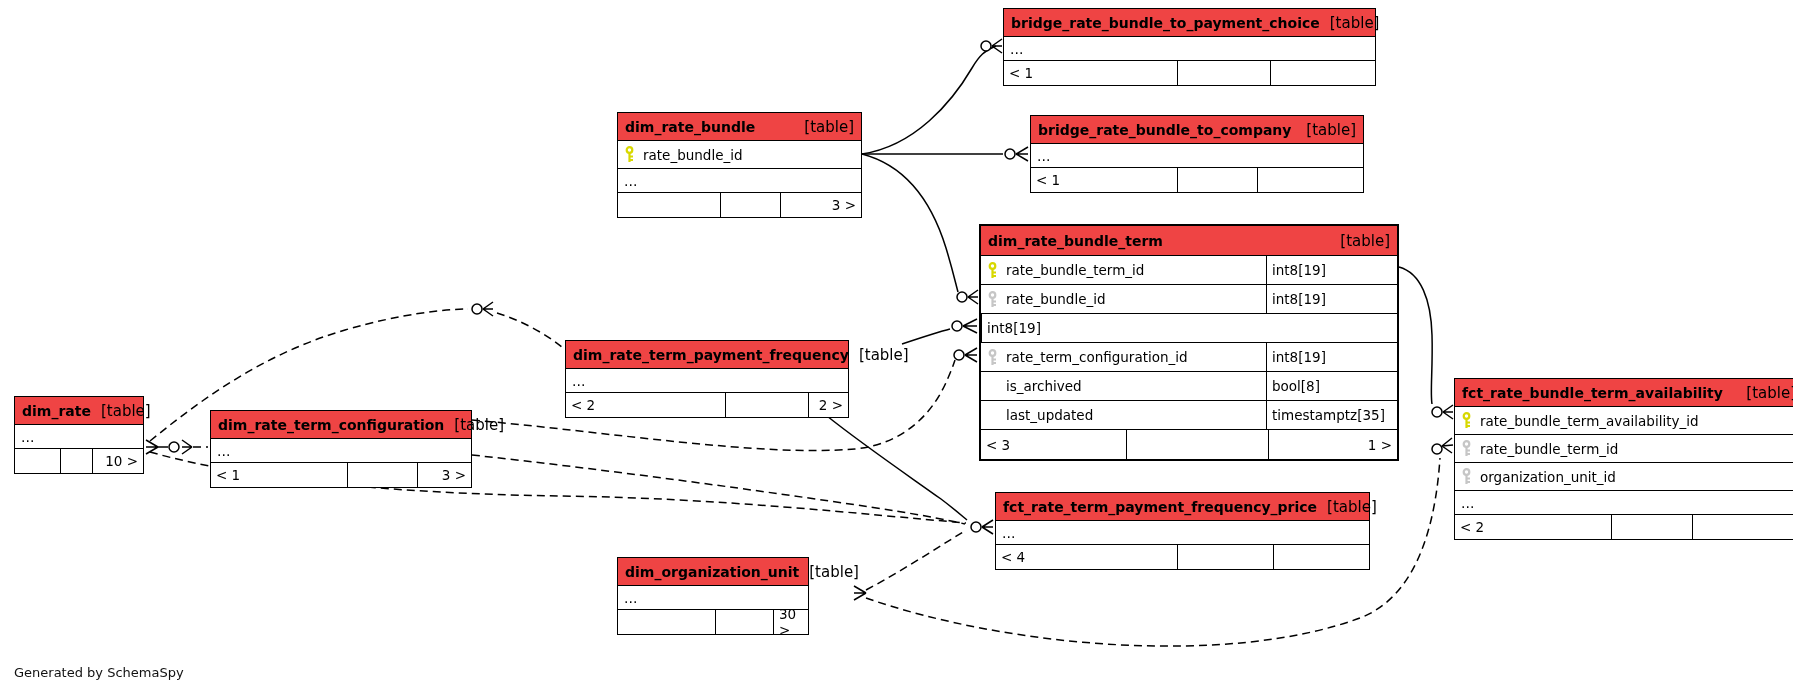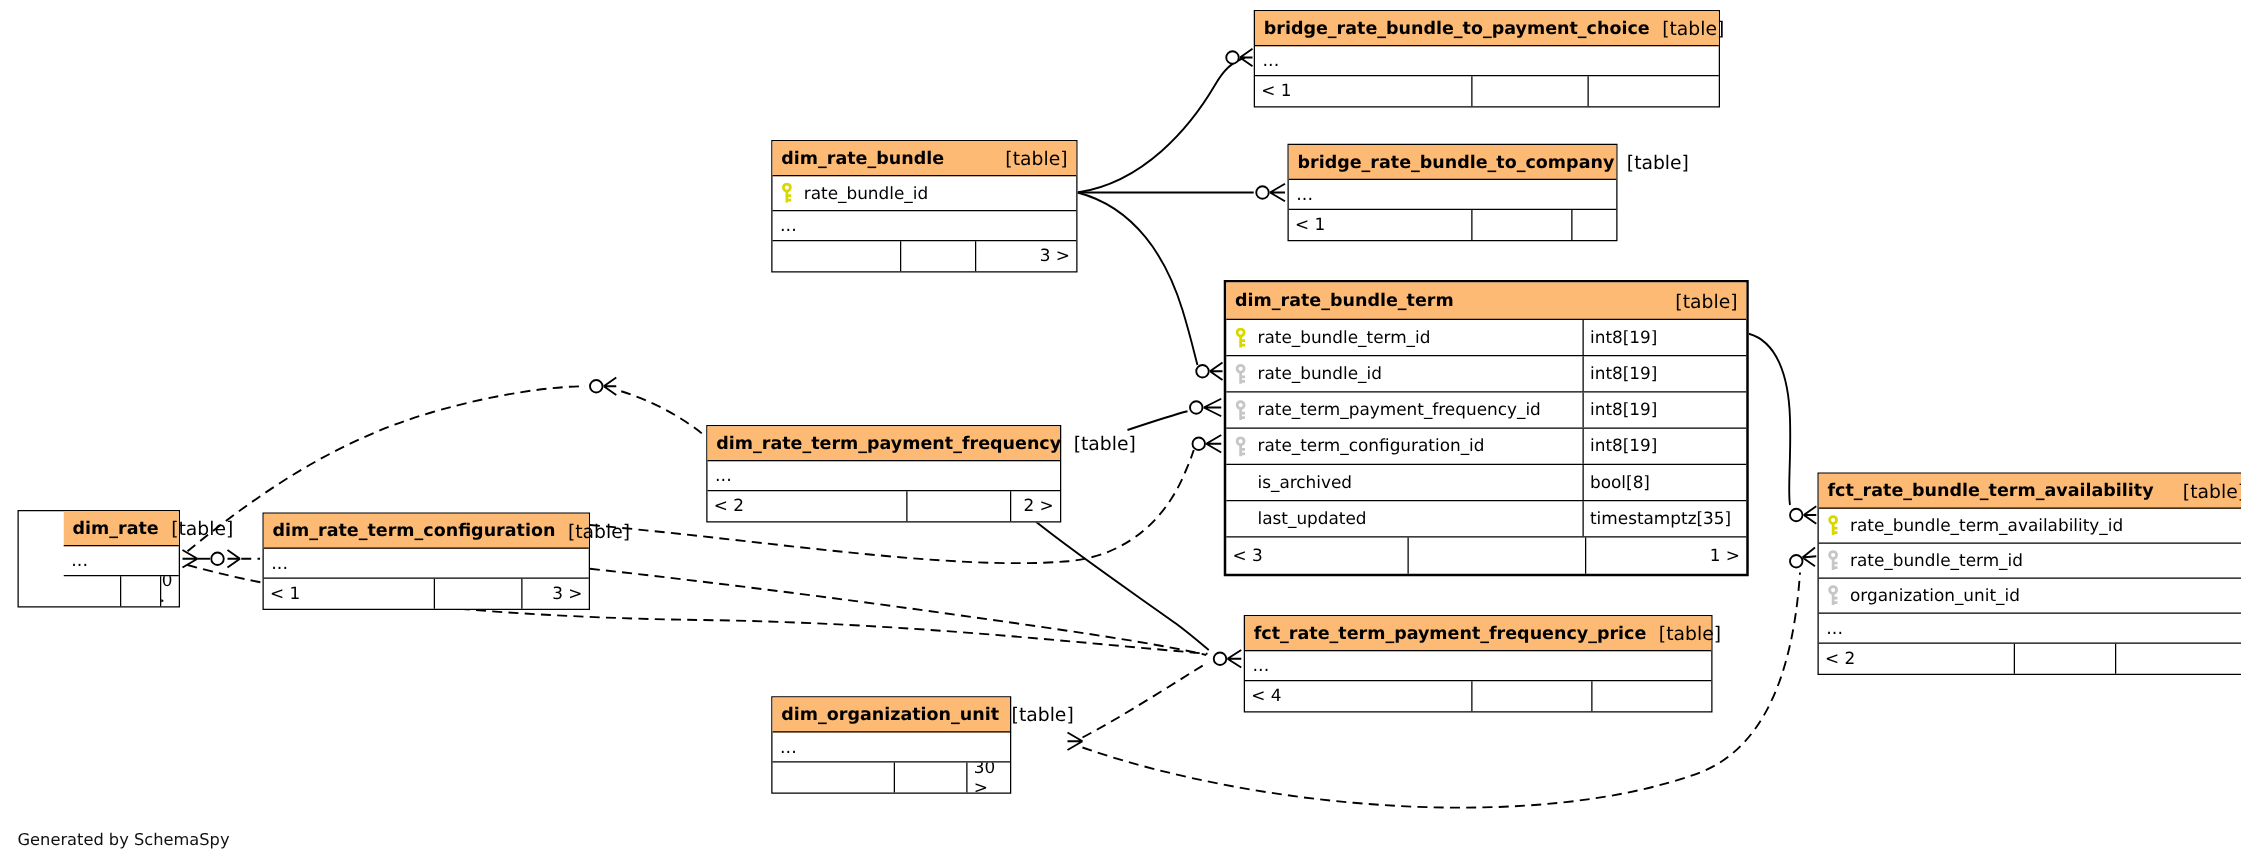--- a/index.html
+++ b/index.html
@@ -1,44 +1,44 @@
 <!DOCTYPE html>
 <html><head>
 <meta charset="utf-8">
 <style>
   html,body{margin:0;padding:0;background:#ffffff;}
   .canvas{position:relative;width:1793px;height:691px;background:#ffffff;
           font-family:"DejaVu Sans","Liberation Sans",sans-serif;color:#000;overflow:hidden;}
   svg.edges{position:absolute;left:0;top:0;z-index:0;}
   .tbl{position:absolute;background:#fff;border:1.6px solid #000;box-sizing:border-box;z-index:1;font-size:13.5px;}
   .tbl.thick{border-width:2.6px;}
-  .hdr{display:flex;justify-content:space-between;align-items:center;background:#fdba74;
+  .hdr{display:flex;justify-content:space-between;align-items:center;background:#ef4444;
        border-bottom:1.6px solid #000;padding:0 7px;height:27px;}
   .thick .hdr{height:29px;}
   .tname{font-weight:bold;font-size:14px;white-space:nowrap;}
   .ttag{font-size:15px;margin-left:10px;white-space:nowrap;}
   .row{display:flex;align-items:center;border-bottom:1.6px solid #000;height:28px;box-sizing:border-box;}
   .thick .row{height:29px;}
   .row.ell{height:24px;padding-left:6px;font-size:14px;}
   .col-name{flex:1;display:flex;align-items:center;padding-left:6px;gap:8px;height:100%;}
   .col-type{width:131px;border-left:1.5px solid #000;height:100%;display:flex;align-items:center;
             padding-left:5px;box-sizing:border-box;}
   .keyspacer{width:11px;height:17px;display:inline-block;flex:0 0 11px;}
   .foot{display:flex;height:24px;}
   .thick .foot{height:29px;}
   .fc{border-right:1.5px solid #000;box-sizing:border-box;display:flex;align-items:center;padding:0 5px;overflow:hidden;}
   .fc:last-child{border-right:none;flex:1;justify-content:flex-end;}
   
   #t1{left:1003px;top:8px;width:373px;}
   #t2{left:617px;top:112px;width:245px;text-align:center;}
-  #t3{left:1030px;top:115px;width:264px;}
+  #t3{left:1030px;top:115px;width:334px;}
   #t4{left:979px;top:224px;width:420px;}
   #t5{left:1454px;top:343px;width:350px;margin-top:35px;}
   #t6{left:565px;top:340px;width:284px;}
-  #t7{left:14px;top:408px;width:130px;padding-left:36px;}
+  #t7{left:14px;top:396px;width:130px;}
   #t8{left:210px;top:410px;width:262px;}
   #t9{left:995px;top:492px;width:375px;}
   #t10{left:617px;top:557px;width:192px;}
   
   #t1 .fc:nth-child(1){width:174px;} #t1 .fc:nth-child(2){width:93px;}
   #t2 .fc:nth-child(1){width:103px;} #t2 .fc:nth-child(2){width:60px;}
   #t3 .fc:nth-child(1){width:147px;} #t3 .fc:nth-child(2){width:80px;}
   #t4 .fc:nth-child(1){width:146px;} #t4 .fc:nth-child(2){width:142px;}
   #t5 .fc:nth-child(1){width:157px;} #t5 .fc:nth-child(2){width:81px;}
   #t6 .fc:nth-child(1){width:160px;} #t6 .fc:nth-child(2){width:83px;}
@@ -188,89 +188,82 @@
       <span class="col-name">
         <svg class="keyspacer" viewBox="0 0 11 17">
           <circle cx="5.5" cy="4" r="2.8" fill="none" stroke="#c6c6c6" stroke-width="2.2"></circle>
           <path d="M5.5 7 V16 M5.5 10.5 H9 M5.5 14 H9" stroke="#c6c6c6" stroke-width="2.2" fill="none"></path>
         </svg>
         <span>rate_bundle_id</span>
       </span>
       <span class="col-type">int8[19]</span>
     </div>
     <div class="row">
+      <span class="col-type">int8[19]</span>
+    </div>
+    <div class="row">
       <span class="col-name">
         <svg class="keyspacer" viewBox="0 0 11 17">
           <circle cx="5.5" cy="4" r="2.8" fill="none" stroke="#c6c6c6" stroke-width="2.2"></circle>
           <path d="M5.5 7 V16 M5.5 10.5 H9 M5.5 14 H9" stroke="#c6c6c6" stroke-width="2.2" fill="none"></path>
         </svg>
-        <span>rate_term_payment_frequency_id</span>
+        <span>rate_term_configuration_id</span>
       </span>
       <span class="col-type">int8[19]</span>
+    </div>
+    <div class="row">
+      <span class="col-name">
+        <span class="keyspacer"></span>
+        <span>is_archived</span>
+      </span>
+      <span class="col-type">bool[8]</span>
+    </div>
+    <div class="row">
+      <span class="col-name">
+        <span class="keyspacer"></span>
+        <span>last_updated</span>
+      </span>
+      <span class="col-type">timestamptz[35]</span>
+    </div>
+    <div class="foot">
+      <span class="fc">&lt; 3</span>
+      <span class="fc"></span>
+      <span class="fc">1 &gt;</span>
+    </div>
+  </div>
+
+  <div class="tbl" id="t5">
+    <div class="hdr">
+      <span class="tname">fct_rate_bundle_term_availability</span>
+      <span class="ttag">[table]</span>
+    </div>
+    <div class="row">
+      <span class="col-name">
+        <svg class="keyspacer" viewBox="0 0 11 17">
+          <circle cx="5.5" cy="4" r="2.8" fill="none" stroke="#d8d800" stroke-width="2.2"></circle>
+          <path d="M5.5 7 V16 M5.5 10.5 H9 M5.5 14 H9" stroke="#d8d800" stroke-width="2.2" fill="none"></path>
+        </svg>
+        <span>rate_bundle_term_availability_id</span>
+      </span>
     </div>
     <div class="row">
       <span class="col-name">
         <svg class="keyspacer" viewBox="0 0 11 17">
           <circle cx="5.5" cy="4" r="2.8" fill="none" stroke="#c6c6c6" stroke-width="2.2"></circle>
           <path d="M5.5 7 V16 M5.5 10.5 H9 M5.5 14 H9" stroke="#c6c6c6" stroke-width="2.2" fill="none"></path>
         </svg>
-        <span>rate_term_configuration_id</span>
-      </span>
-      <span class="col-type">int8[19]</span>
-    </div>
-    <div class="row">
-      <span class="col-name">
-        <span class="keyspacer"></span>
-        <span>is_archived</span>
-      </span>
-      <span class="col-type">bool[8]</span>
-    </div>
-    <div class="row">
-      <span class="col-name">
-        <span class="keyspacer"></span>
-        <span>last_updated</span>
-      </span>
-      <span class="col-type">timestamptz[35]</span>
-    </div>
-    <div class="foot">
-      <span class="fc">&lt; 3</span>
-      <span class="fc"></span>
-      <span class="fc">1 &gt;</span>
-    </div>
-  </div>
-
-  <div class="tbl" id="t5">
-    <div class="hdr">
-      <span class="tname">fct_rate_bundle_term_availability</span>
-      <span class="ttag">[table]</span>
-    </div>
-    <div class="row">
-      <span class="col-name">
-        <svg class="keyspacer" viewBox="0 0 11 17">
-          <circle cx="5.5" cy="4" r="2.8" fill="none" stroke="#d8d800" stroke-width="2.2"></circle>
-          <path d="M5.5 7 V16 M5.5 10.5 H9 M5.5 14 H9" stroke="#d8d800" stroke-width="2.2" fill="none"></path>
-        </svg>
-        <span>rate_bundle_term_availability_id</span>
+        <span>rate_bundle_term_id</span>
       </span>
     </div>
     <div class="row">
       <span class="col-name">
         <svg class="keyspacer" viewBox="0 0 11 17">
           <circle cx="5.5" cy="4" r="2.8" fill="none" stroke="#c6c6c6" stroke-width="2.2"></circle>
           <path d="M5.5 7 V16 M5.5 10.5 H9 M5.5 14 H9" stroke="#c6c6c6" stroke-width="2.2" fill="none"></path>
         </svg>
-        <span>rate_bundle_term_id</span>
-      </span>
-    </div>
-    <div class="row">
-      <span class="col-name">
-        <svg class="keyspacer" viewBox="0 0 11 17">
-          <circle cx="5.5" cy="4" r="2.8" fill="none" stroke="#c6c6c6" stroke-width="2.2"></circle>
-          <path d="M5.5 7 V16 M5.5 10.5 H9 M5.5 14 H9" stroke="#c6c6c6" stroke-width="2.2" fill="none"></path>
-        </svg>
         <span>organization_unit_id</span>
       </span>
     </div>
     <div class="row ell">...</div>
     <div class="foot">
       <span class="fc">&lt; 2</span>
       <span class="fc"></span>
       <span class="fc"></span>
     </div>
   </div>

